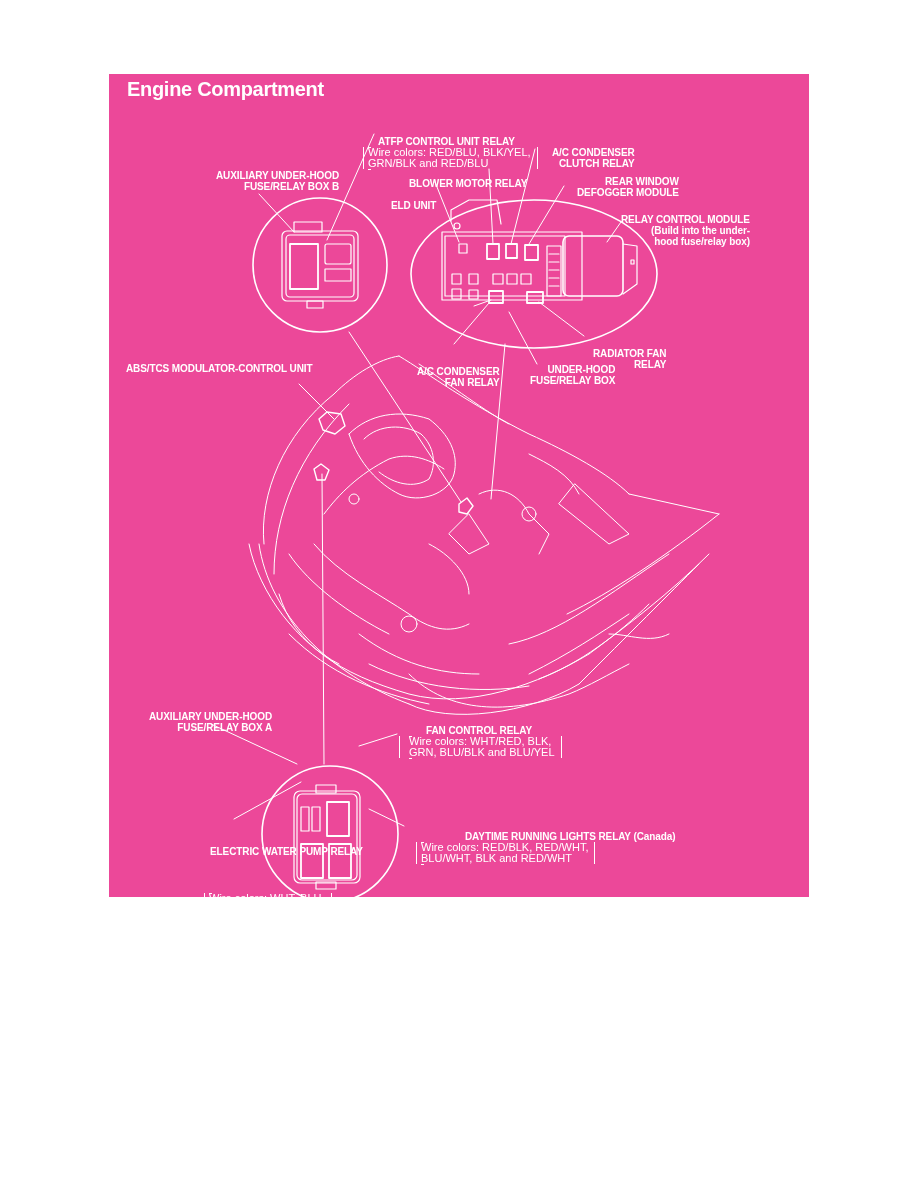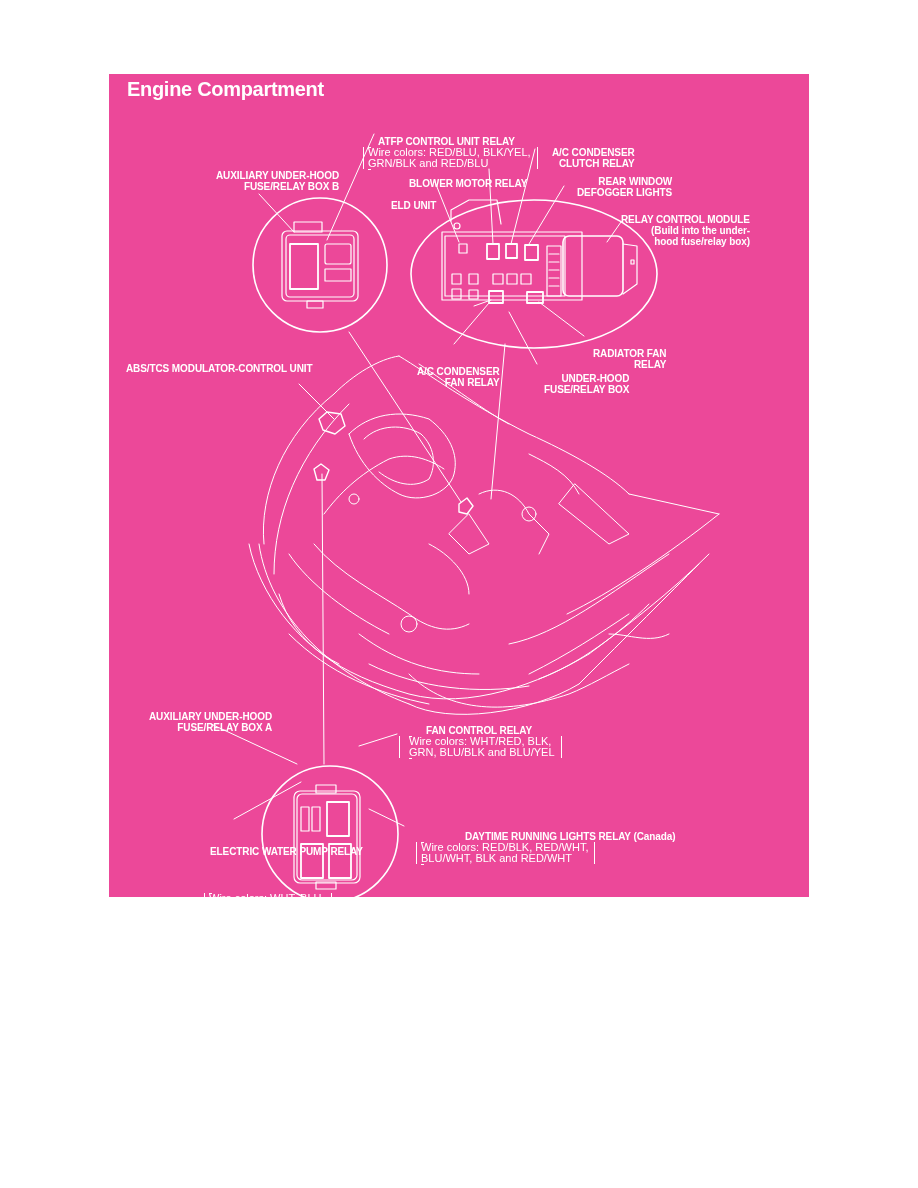--- a/index.html
+++ b/index.html
@@ -150,21 +150,21 @@
     <span class="line">A/C CONDENSER</span>
     <span class="line">CLUTCH RELAY</span>
   </div>
 
   <div class="lbl" style="left:300px; top:104px;">
     <span class="line">BLOWER MOTOR RELAY</span>
   </div>
 
   <div class="lbl" style="left:468px; top:102px;">
     <span class="line">REAR WINDOW</span>
-    <span class="line">DEFOGGER LIGHTS</span>
+    <span class="line">DEFOGGER MODULE</span>
   </div>
 
   <div class="lbl" style="left:282px; top:126px;">
     <span class="line">ELD UNIT</span>
   </div>
 
   <div class="lbl" style="left:512px; top:140px;">
     <span class="line">RELAY CONTROL MODULE</span>
     <span class="line">(Build into the under-</span>
     <span class="line">hood fuse/relay box)</span>
@@ -177,21 +177,21 @@
   <div class="lbl" style="left:308px; top:292px;">
     <span class="line">A/C CONDENSER</span>
     <span class="line">FAN RELAY</span>
   </div>
 
   <div class="lbl" style="left:484px; top:274px;">
     <span class="line">RADIATOR FAN</span>
     <span class="line">RELAY</span>
   </div>
 
-  <div class="lbl" style="left:421px; top:299px;margin-left:14px;">
+  <div class="lbl" style="left:421px; top:290px;">
     <span class="line">UNDER-HOOD</span>
     <span class="line">FUSE/RELAY BOX</span>
   </div>
 
   <div class="lbl" style="left:40px; top:637px;">
     <span class="line">AUXILIARY UNDER-HOOD</span>
     <span class="line">FUSE/RELAY BOX A</span>
   </div>
 
   <div class="lbl" style="left:295px; top:651px;padding-left:22px;">

